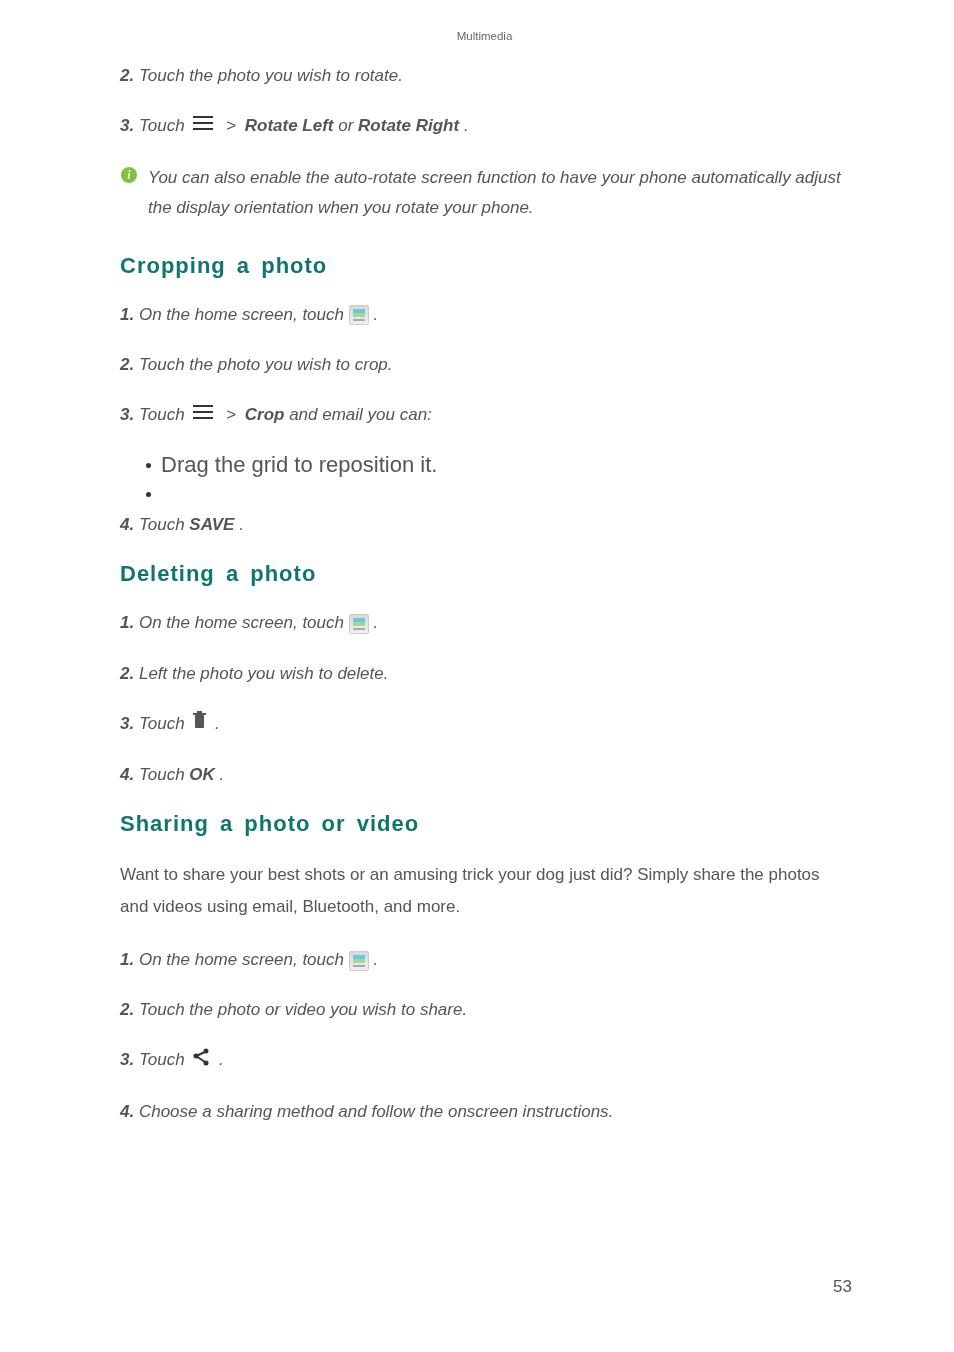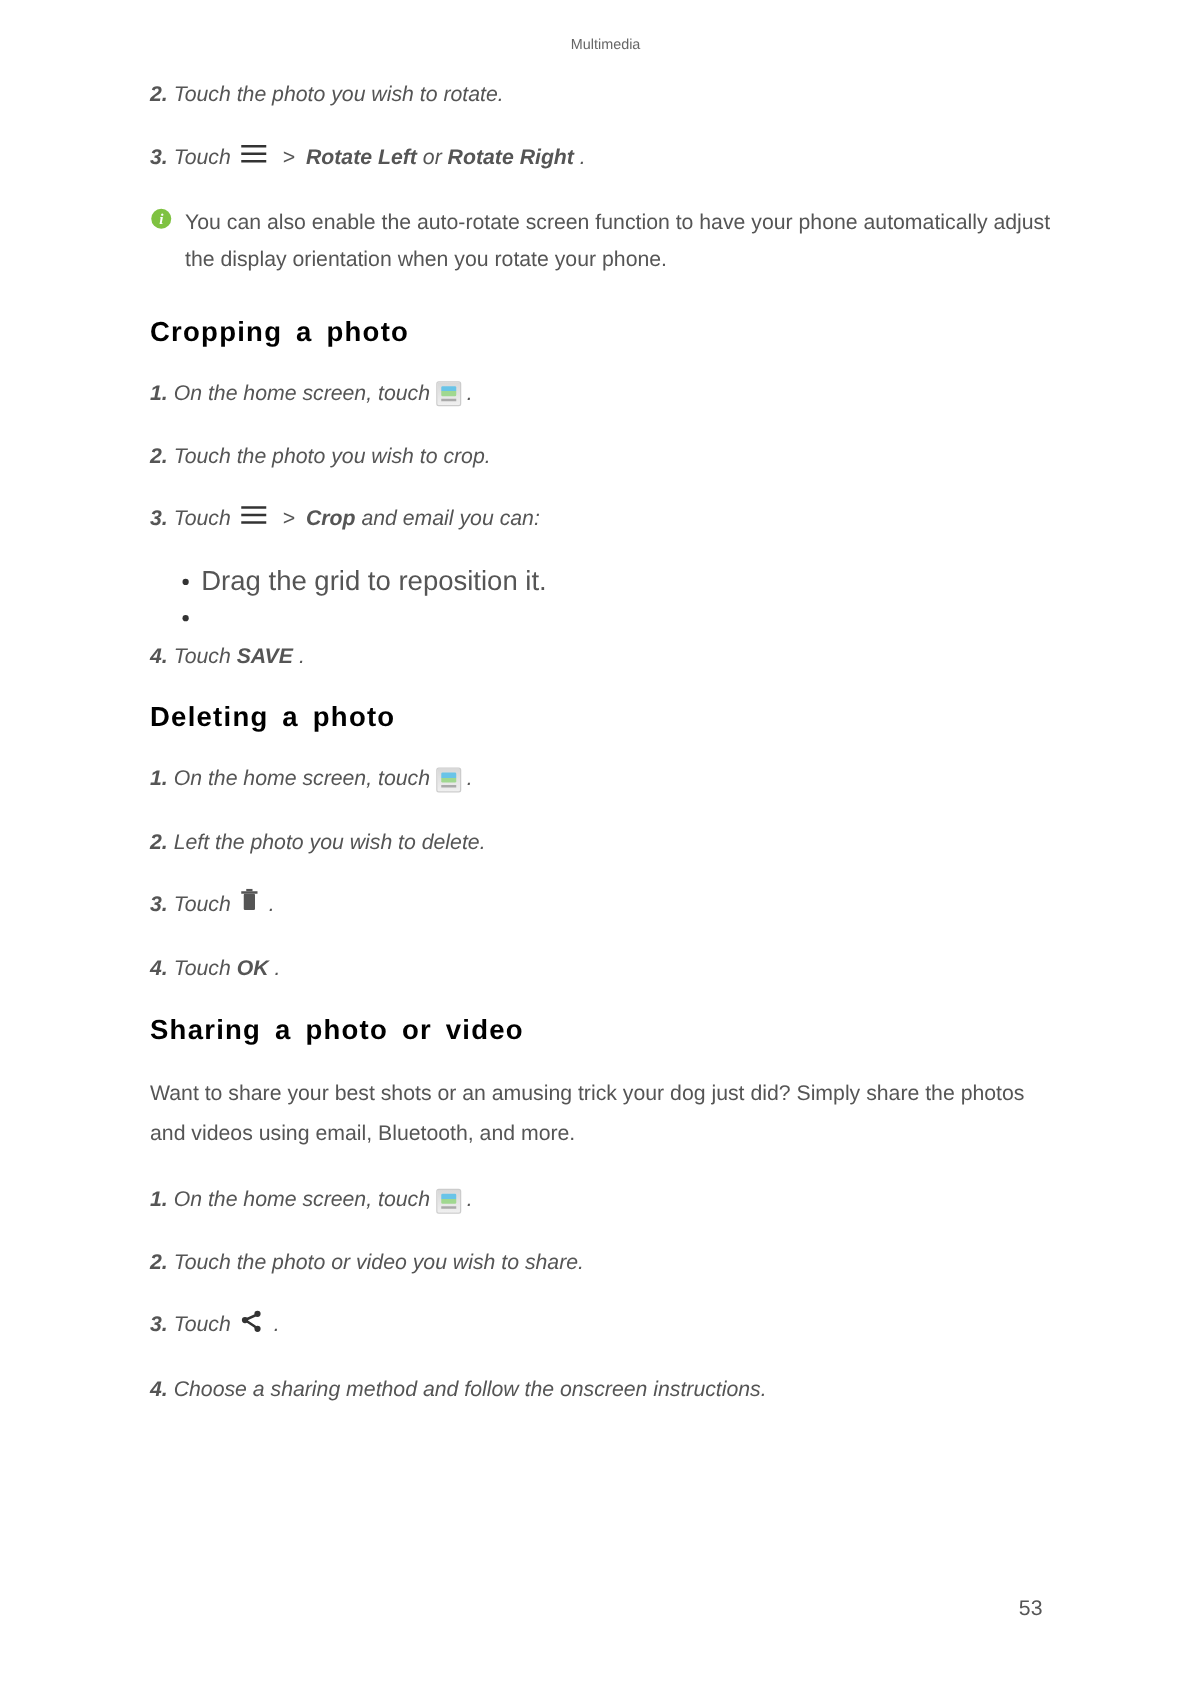--- a/index.html
+++ b/index.html
@@ -42,25 +42,26 @@
       flex-shrink: 0;
       width: 18px;
       height: 18px;
       margin-right: 10px;
       margin-top: 3px;
     }
     .note-text {
       font-size: 17px;
       line-height: 1.75;
       color: #555;
+      font-style: italic;
     }
     .section-heading {
       font-size: 22px;
       font-weight: bold;
-      color: #000000;
+      color: #0f766e;
       margin-bottom: 22px;
       margin-top: 8px;
       letter-spacing: 1px;
       word-spacing: 4px;
     }
     .sub-bullet {
       margin-left: 26px;
       margin-bottom: 14px;
       font-size: 22px;
       color: #555;
@@ -77,21 +78,21 @@
     }
     .intro-text {
       font-size: 17px;
       line-height: 1.85;
       color: #555;
       margin-bottom: 24px;
     }
     .page-number {
       position: absolute;
       bottom: 55px;
-      right: 120px;
+      right: 102px;
       font-size: 17px;
       color: #555;
     }
     .inline-icon {
       display: inline-block;
       vertical-align: middle;
       margin: 0 3px;
     }
     .menu-icon svg {
       width: 22px;

